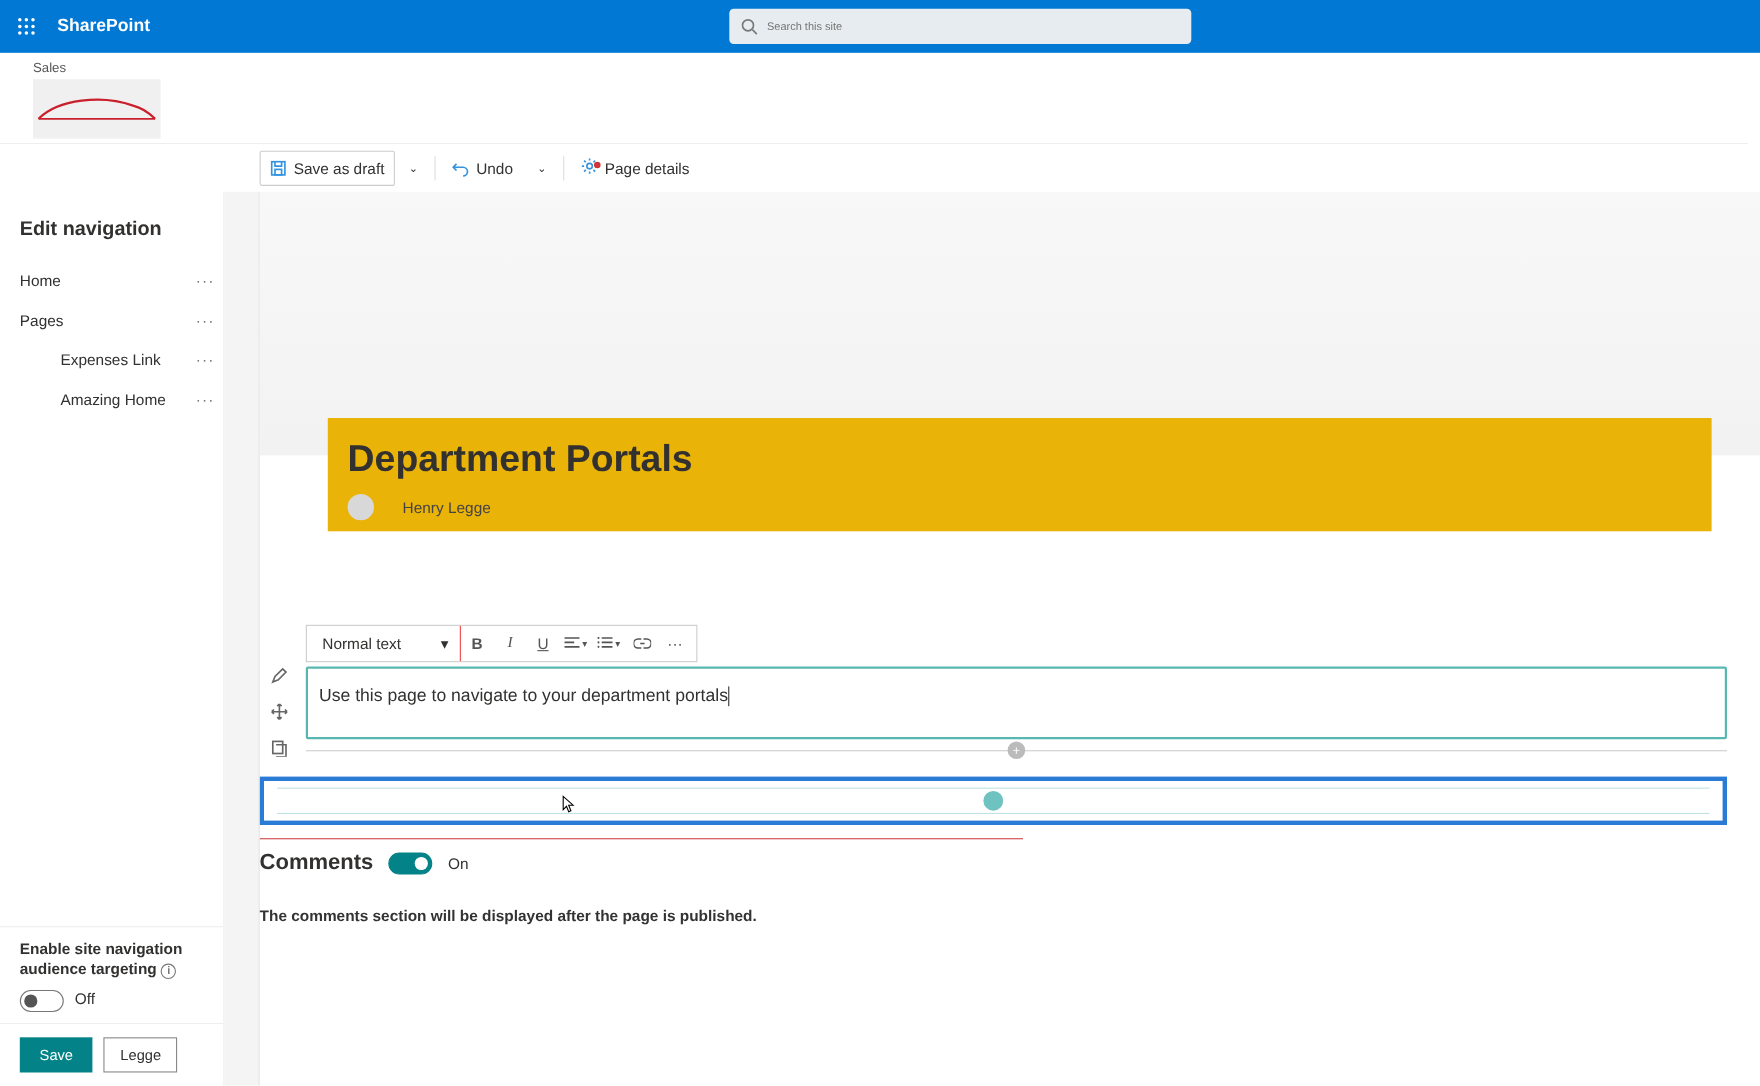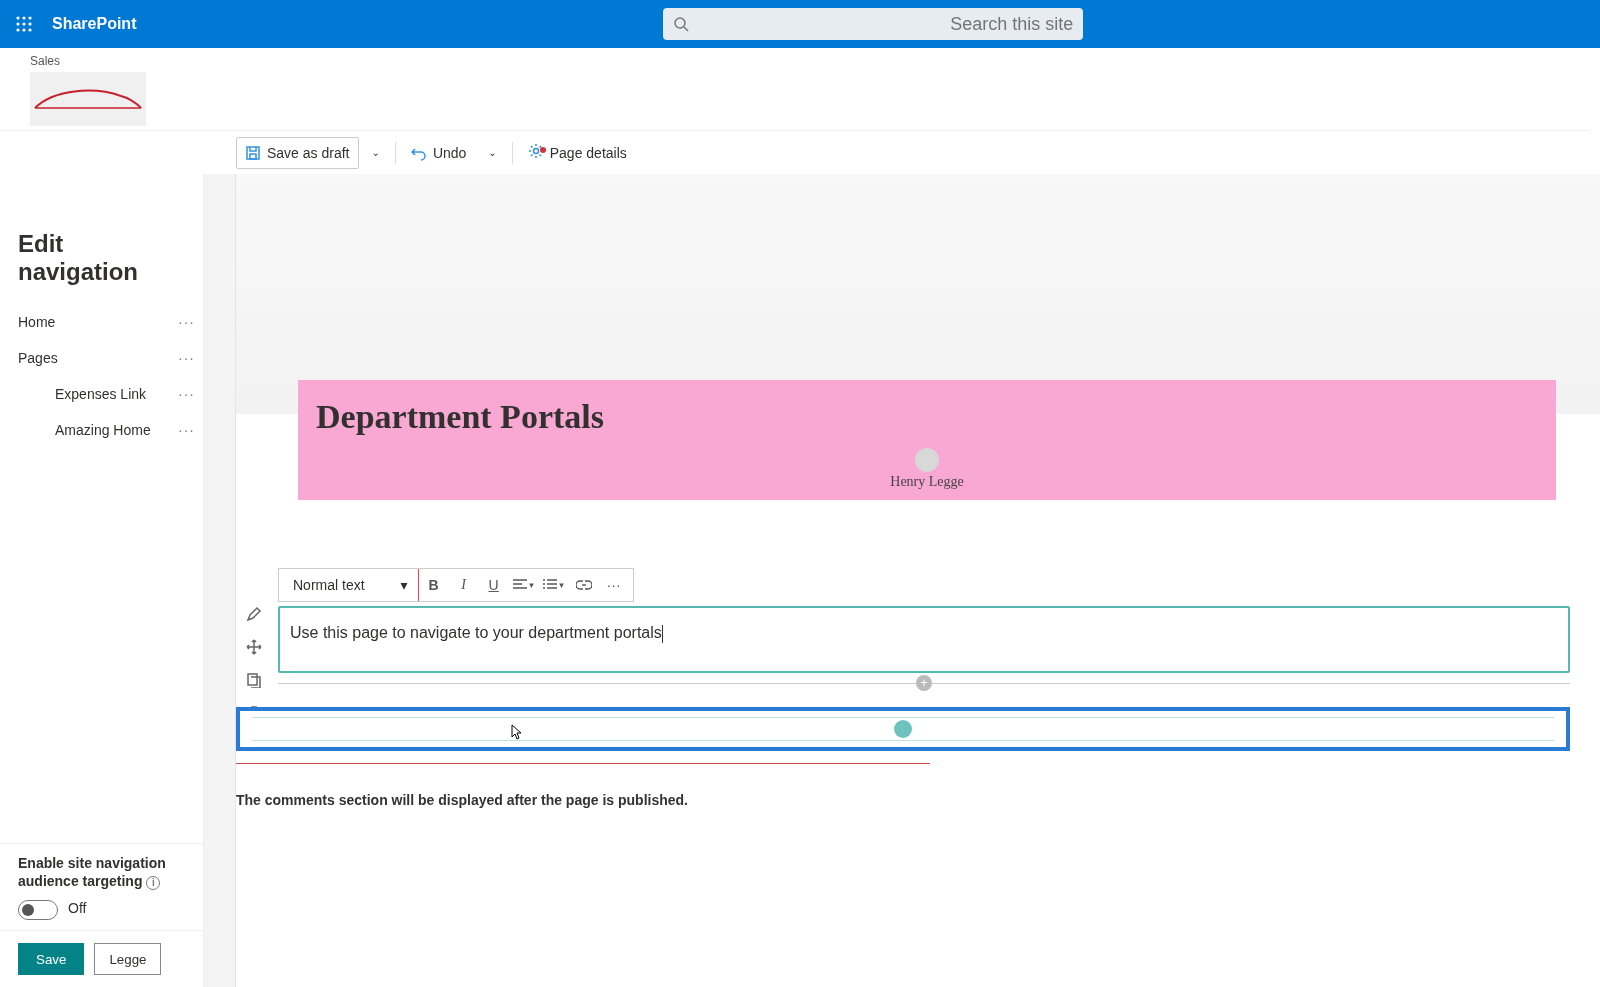--- a/index.html
+++ b/index.html
@@ -4,64 +4,64 @@
 <style>
   * { box-sizing: border-box; margin: 0; padding: 0; }
   html, body { height: 100%; font-family: "Segoe UI", Arial, sans-serif; font-size: 14px; color: #323130; background: #fff; }
   
   
   .suite-bar { height: 48px; background: #0078d4; display: flex; align-items: center; color: #fff; }
   .waffle { width: 48px; height: 48px; display: flex; align-items: center; justify-content: center; cursor: pointer; }
   .suite-title { font-size: 16px; font-weight: 600; padding-left: 4px; }
   .search-wrap { margin-left: auto; margin-right: auto; padding-left: 330px; }
   .search-box { width: 420px; height: 32px; background: #e6ecf0; border-radius: 4px; display: flex; align-items: center; padding: 0 10px; gap: 8px; }
-  .search-box input { flex: 1; border: none; background: transparent; outline: none; font-size: 18px; color: #737373; text-align: right; }
+  .search-box input { flex: 1; border: none; background: transparent; outline: none; font-size: 10px; color: #737373; }
   
   
   .site-row { padding: 6px 8px 6px 30px; }
   .site-label { font-size: 12px; color: #555; margin-bottom: 4px; }
   .site-logo { width: 116px; height: 54px; background: #f0f0f0; display: flex; align-items: center; justify-content: center; }
   
   
   .cmd-bar { height: 44px; border-top: 1px solid #eee; display: flex; align-items: center; padding-left: 236px; gap: 4px; }
   .cmd-btn { display: inline-flex; align-items: center; gap: 6px; height: 32px; padding: 0 8px; background: #fff; border: 1px solid transparent; border-radius: 2px; cursor: pointer; font-size: 14px; color: #323130; }
   .cmd-btn.boxed { border: 1px solid #ccc; }
   .cmd-sep { width: 0; height: 22px; border-left: 1px solid #ddd; margin: 0 2px; }
   .icon-fg { color: #3393DF; }
   .dot-red { width: 6px; height: 6px; border-radius: 50%; background: #d13438; position: absolute; top: 4px; right: -2px; }
   .gear-wrap { position: relative; display: inline-block; }
   
   
   .below { display: flex; position: absolute; top: 174px; bottom: 0; left: 0; right: 0; }
   
   
   .leftnav { width: 204px; border-right: 1px solid #eee; padding: 24px 0 0 0; display: flex; flex-direction: column; }
-  .leftnav h2 { font-size: 24px; font-weight: 600; padding: 0 18px 18px 18px; margin-top: 32px; }
+  .leftnav h2 { font-size: 18px; font-weight: 600; padding: 0 18px 18px 18px; }
   .nav-list { flex: 0 0 auto; }
   .nav-item { display: flex; align-items: center; justify-content: space-between; height: 36px; padding: 0 8px 0 18px; cursor: pointer; }
   .nav-item .dots { color: #777; letter-spacing: 1px; }
   .nav-sub { padding-left: 30px; margin-left: 25px; }
   .audience { margin-top: auto; padding: 10px 18px; border-top: 1px solid #eee; }
   .toggle { width: 40px; height: 20px; border-radius: 10px; background: #fff; border: 1px solid #777; position: relative; display: inline-block; vertical-align: middle; }
   .toggle .knob { width: 12px; height: 12px; border-radius: 50%; background: #555; position: absolute; top: 3px; left: 3px; }
   .toggle.on { background: #038387; border-color: #038387; }
   .toggle.on .knob { background: #fff; left: auto; right: 3px; }
   .info-circle { display:inline-block; width:14px; height:14px; border-radius:50%; border:1px solid #777; text-align:center; font-size:10px; line-height:12px; color:#777; }
   .savecancel { display: flex; gap: 10px; padding: 12px 18px; border-top: 1px solid #eee; align-items: center; }
   .btn-primary { background: #038387; color: #fff; border: none; height: 32px; padding: 0 18px; cursor: pointer; }
   .btn-secondary { background: #fff; color: #323130; border: 1px solid #8a8886; height: 32px; padding: 0 14px; cursor: pointer; }
   
   
   .canvas-wrap { flex: 1; position: relative; overflow: hidden; }
   .canvas-gutter { position: absolute; left: 0; top: 0; bottom: 0; width: 32px; background: #f4f4f4; border-right: 1px solid #e5e5e5; }
   .canvas { position: absolute; left: 32px; right: 0; top: 0; bottom: 0; overflow: auto; }
   .hero-bg { height: 240px; background: linear-gradient(#f8f8f8,#f2f2f2); position: relative; }
-  .hero-card { position: absolute; left: 62px; right: 44px; top: 206px; background: #f9a8d4; padding: 18px 18px 10px 18px; font-family: Liberation Serif, serif; }
+  .hero-card { position: absolute; left: 62px; right: 44px; top: 206px; background: #eab308; padding: 18px 18px 10px 18px; }
   .page-title { font-size: 34px; font-weight: 600; margin-bottom: 12px; }
-  .author-row { display: flex; align-items: center; gap: 2px; font-size: 14px; color: #444; flex-direction: column; }
+  .author-row { display: flex; align-items: center; gap: 26px; font-size: 14px; color: #444; }
   .avatar { width: 24px; height: 24px; border-radius: 50%; background: #d8d8d8; display: inline-block; }
   
   .editor-area { margin-top: 96px; padding: 0 30px 0 0; position: relative; }
   .rail-icon { color: #666; cursor: pointer; }
   
   .rte-bar { display: inline-flex; background: #fff; border: 1px solid #ccc; height: 34px; align-items: center; padding: 0 4px; gap: 0; margin-left: 42px; margin-bottom: 4px; }
   .rte-dd { padding: 0 10px; display: flex; align-items: center; gap: 36px; cursor: pointer; border-right: 1px solid #ef4444; height: 100%; }
   .rte-btn { width: 30px; height: 30px; display: flex; align-items: center; justify-content: center; cursor: pointer; color: #555; }
   
   .text-block { margin-left: 42px; border: 2px solid #57b8b2; border-radius: 2px; padding: 16px 10px 28px 10px; font-size: 16px; position: relative; }
@@ -278,20 +278,27 @@
               <svg width="18" height="22" viewBox="0 0 18 22">
                   <path d="M4 2 L4 14 L7 11 L9 16 L11 15 L9 10 L13 10 Z" fill="#fff" stroke="#000" stroke-width="1"></path>
                 </svg>
             </div>
           </div>
         </div>
 
         <div class="thin-red"></div>
 
         
+        <div class="comments-row">
+          <h3>Comments</h3>
+          <span class="toggle on">
+              <span class="knob"></span>
+            </span>
+          <span>On</span>
+        </div>
         <div class="comments-note">The comments section will be displayed after the page is published.</div>
 
       </div>
 
     </div>
   </div>
 </div>
 
 <div class="cmd-bar" style="position:absolute; left:0; right:11px; top:130px; background:#fff;">
   <button class="cmd-btn boxed">

